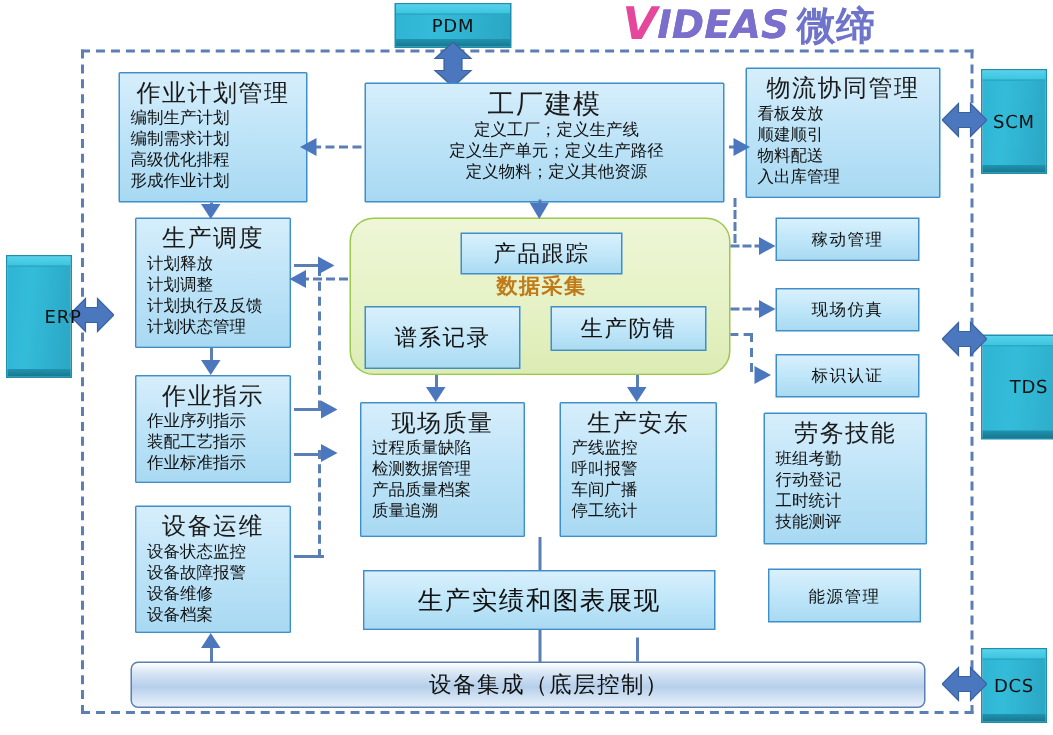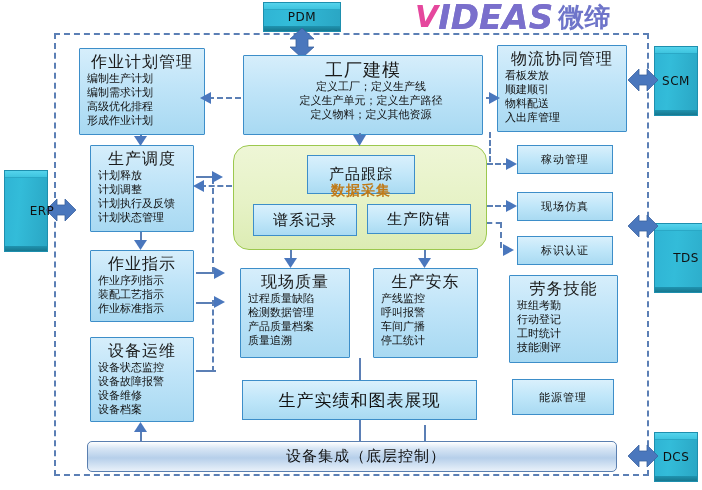--- a/index.html
+++ b/index.html
@@ -39,21 +39,21 @@
   #logo .v {
     color: #e5479d;
     font-size: 30px;
     line-height: 1;
   }
   #logo .ideas {
     background: linear-gradient(180deg, #8f6fd4 0%, #6b74c8 50%, #7f6fd0 100%);
     -webkit-background-clip: text;
     background-clip: text;
     color: #7a6fcc;
-    font-size: 34px;
+    font-size: 26px;
     line-height: 1;
   }
   #logo .cn {
     color: #6e74c9;
     font-style: normal;
     font-size: 26px;
     margin-left: 5px;
     font-weight: bold;
   }
 
@@ -318,27 +318,27 @@
     <div class="title" style="font-size:18px; margin-top:4px;">工厂建模</div>
     <div class="lines" style="text-align:center; padding-left:16px;">
       <div>定义工厂；定义生产线</div>
       <div>定义生产单元；定义生产路径</div>
       <div>定义物料；定义其他资源</div>
     </div>
   </div>
 
   <div id="green-zone"></div>
 
-  <div class="green-chip" style="left:307px; top:155px; width:108px; height:39px;">
+  <div class="green-chip" style="left:307px; top:155px; width:108px; height:28px;">
     <span>产品跟踪</span>
   </div>
 
   <div id="data-collect-label">数据采集</div>
 
-  <div class="green-chip" style="left:253px; top:204px; width:104px; height:32px;">
+  <div class="green-chip" style="left:243px; top:204px; width:104px; height:42px;">
     <span>谱系记录</span>
   </div>
 
   <div class="green-chip" style="left:367px; top:204px; width:104px; height:30px;">
     <span>生产防错</span>
   </div>
 
   <div class="box" style="left:240px; top:268px; width:110px; height:90px;">
     <div class="title">现场质量</div>
     <div class="lines">

